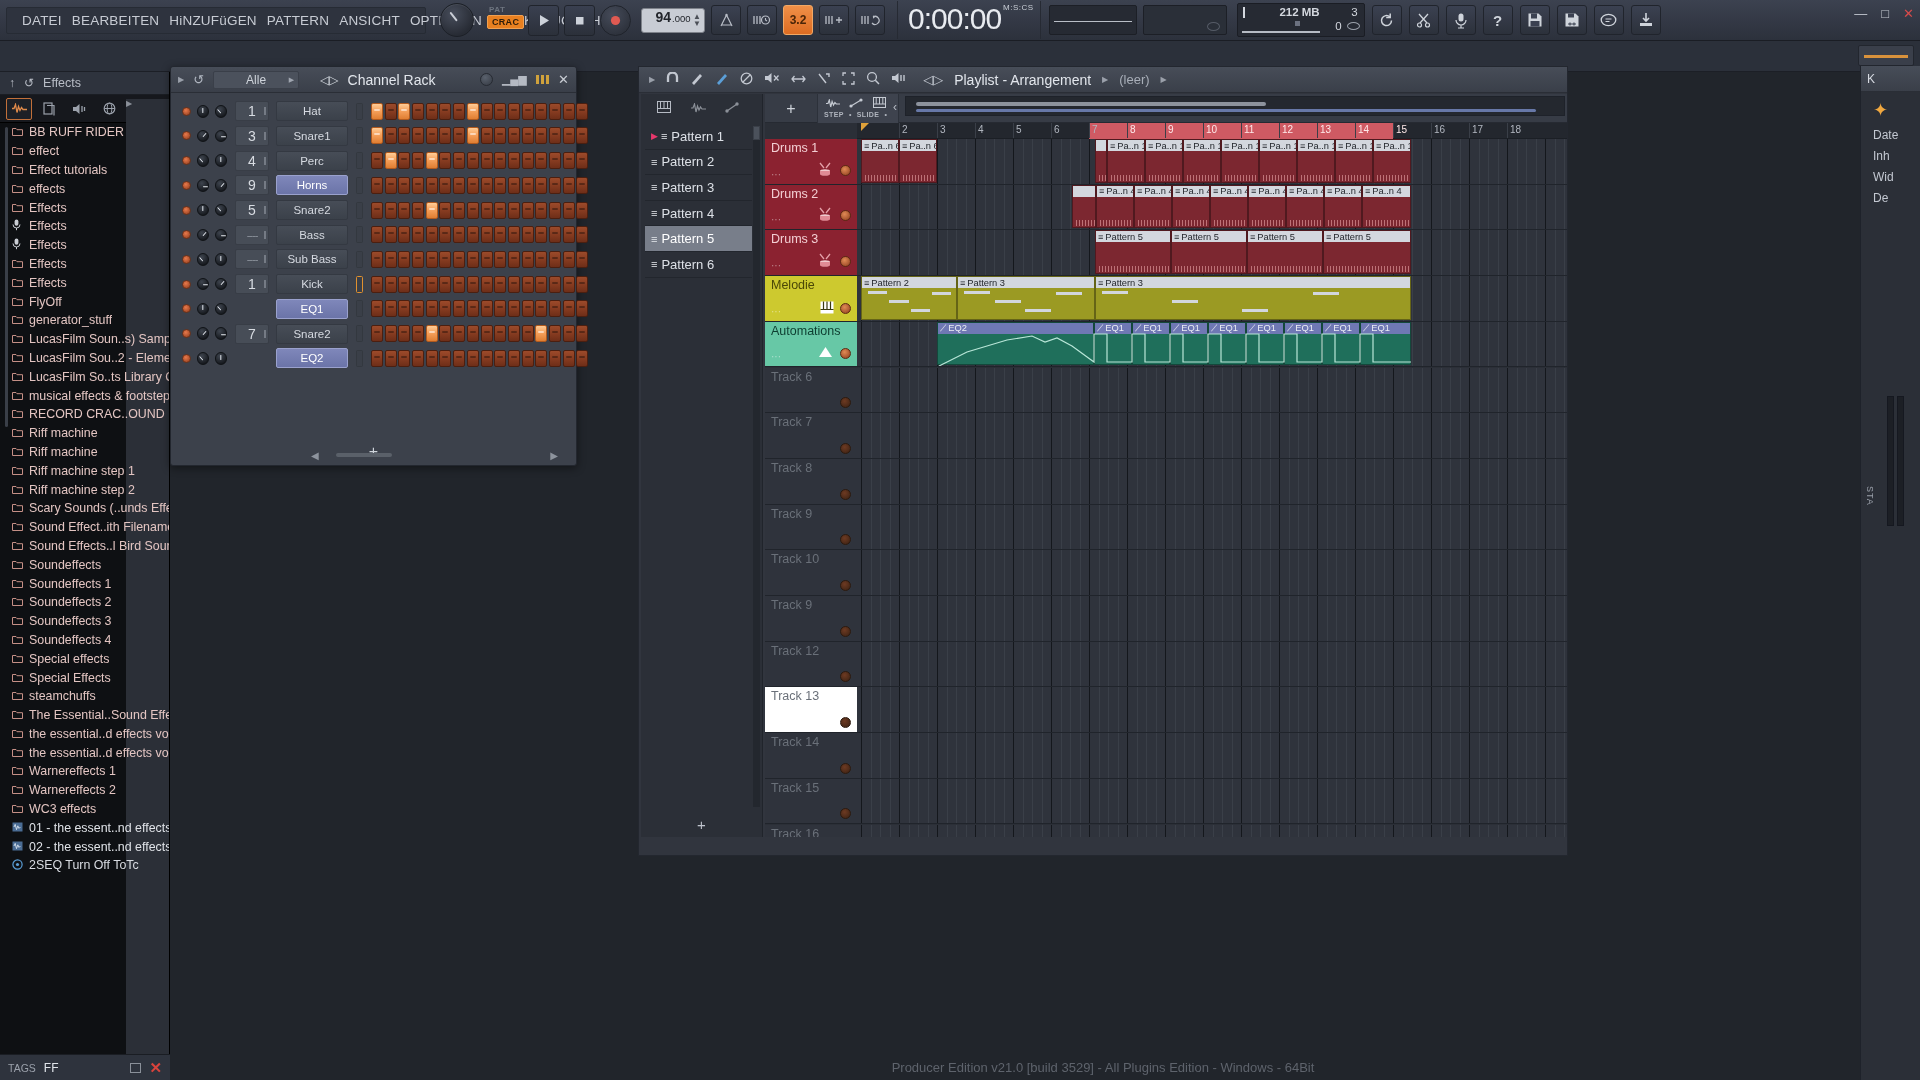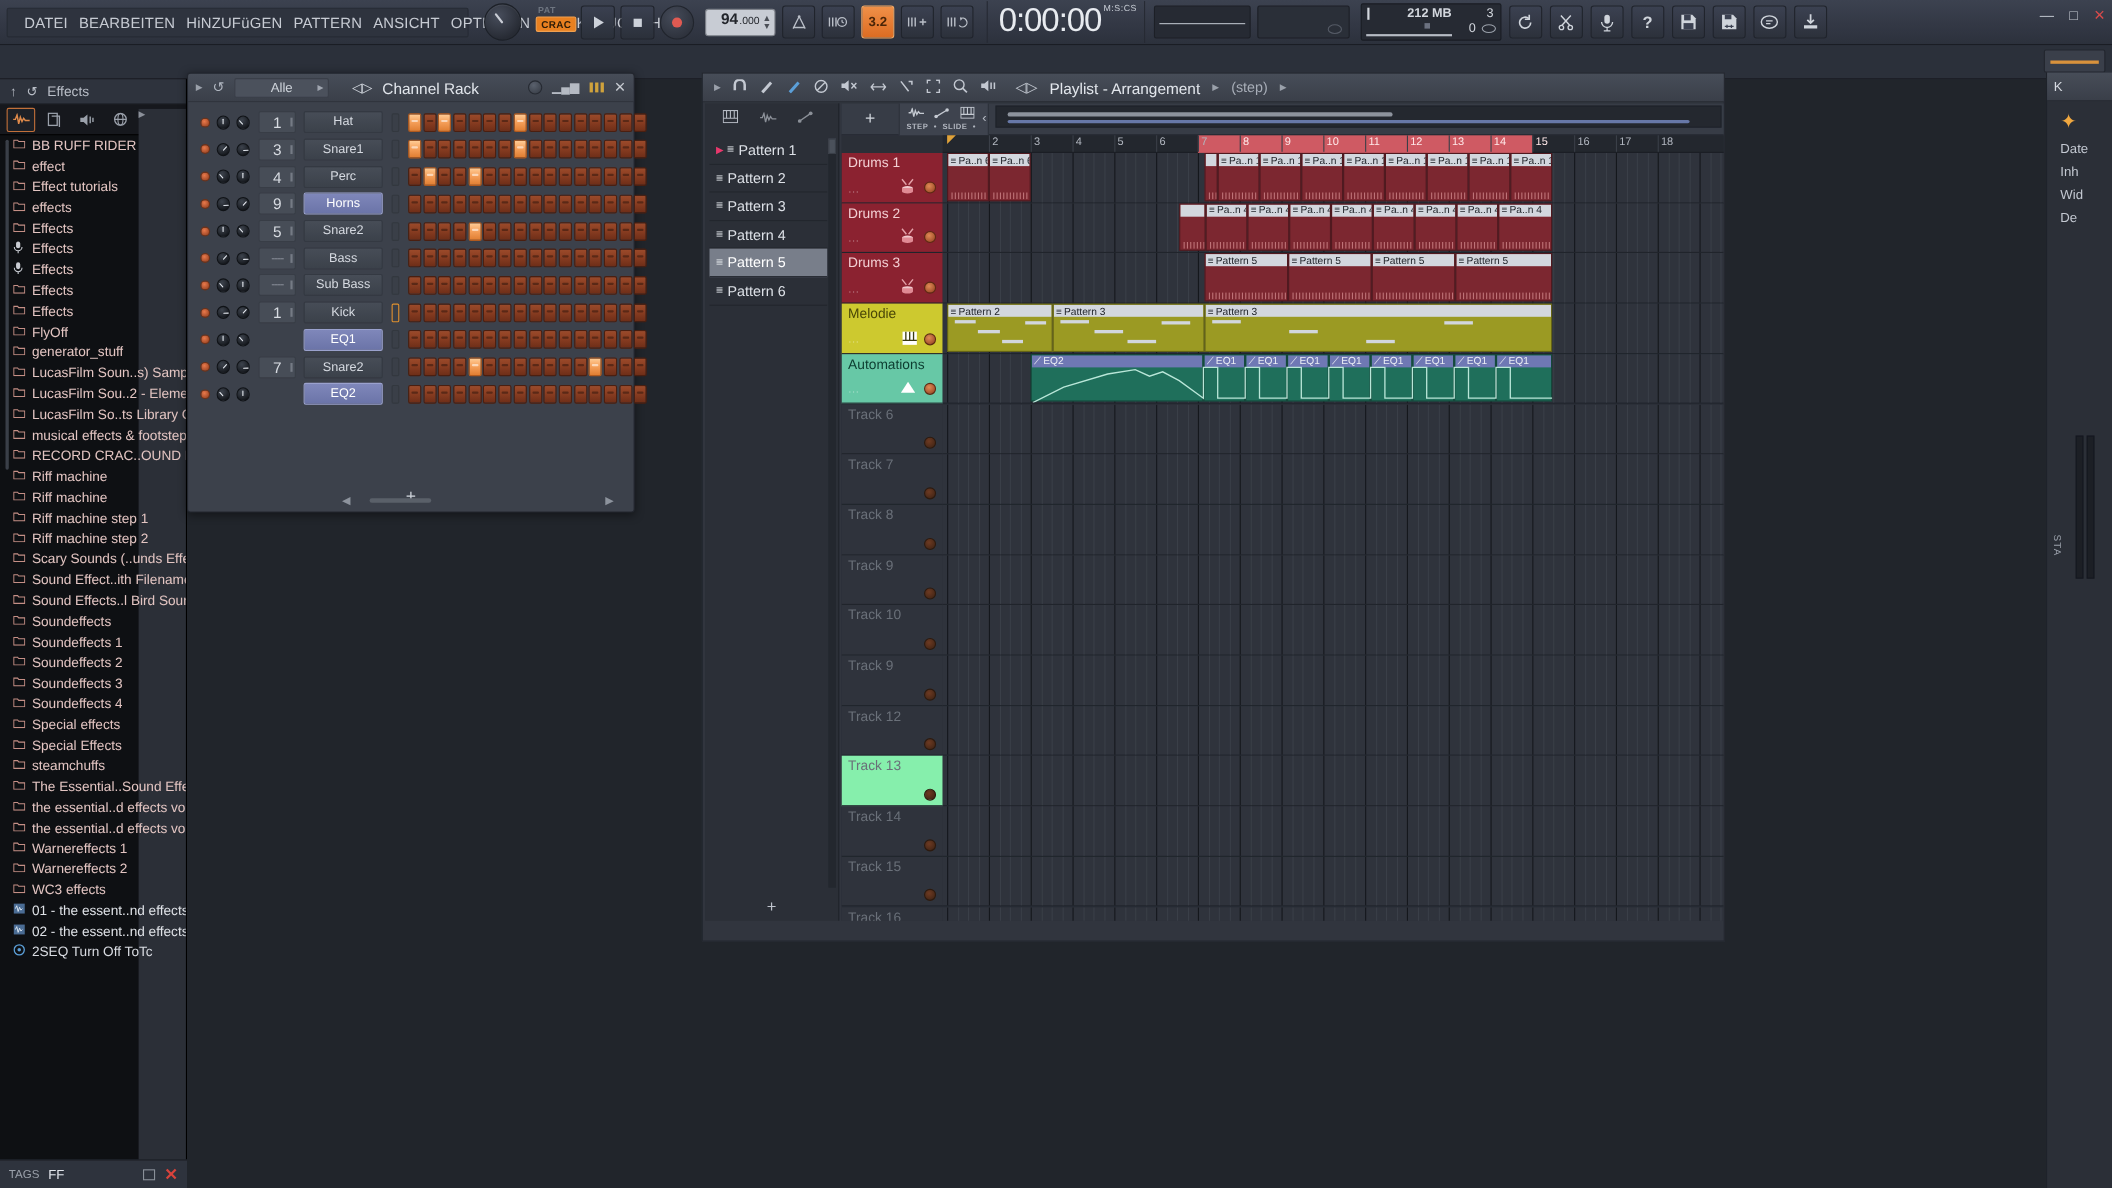--- a/index.html
+++ b/index.html
@@ -1283,21 +1283,21 @@
       </span>
       <span class="ic">
         <svg width="15" height="12" viewBox="0 0 15 12">
             <path d="M1 4 h3 l3.5 -3 v10 l-3.5 -3 h-3z" fill="#c3c8d1"></path>
             <path d="M10 3 v6 M13 3 v6" stroke="#c3c8d1" stroke-width="1.4"></path>
           </svg>
       </span>
       <span class="ic" style="margin-left:6px;">◁▷</span>
       <span class="nm">Playlist - Arrangement</span>
       <span class="tri">▶</span>
-      <span class="leer">(step)</span>
+      <span class="leer">(leer)</span>
       <span class="tri">▶</span>
     </div>
 
     <div class="pat-pane">
       <div class="pat-tools">
         <span>
           <svg width="14" height="12" viewBox="0 0 14 12">
               <rect x="0.5" y="0.5" width="13" height="11" stroke="#b6bbc4" stroke-width="1" fill="none"></rect>
               <path d="M3.5 0.5 v7 M7 0.5 v7 M10.5 0.5 v7 M0.5 7.5 h13" stroke="#b6bbc4" stroke-width="1"></path>
             </svg>
@@ -3025,21 +3025,21 @@
             <div class="gl" style="left: 631px;"></div>
             <div class="gl" style="left: 640.5px;"></div>
             <div class="glb" style="left: 650px;"></div>
             <div class="gl" style="left: 659.5px;"></div>
             <div class="gl" style="left: 669px;"></div>
             <div class="gl" style="left: 678.5px;"></div>
             <div class="glb" style="left: 688px;"></div>
             <div class="gl" style="left: 697.5px;"></div>
             <div class="gl" style="left: 707px;"></div>
           </div>
-          <div class="thead" style="top: 548.4px; height: 45.7px; background: #86efac; color: rgb(106, 112, 121);">
+          <div class="thead" style="top: 548.4px; height: 45.7px; background: #ffffff; color: rgb(106, 112, 121);">
             <span class="tn">Track 13</span>
             <span class="tfoot">
               <span class="trk-led dim"></span>
             </span>
           </div>
           <div class="tlane" id="lane-12" style="top: 548.4px; height: 45.7px;">
             <div class="glb" style="left: 4px;"></div>
             <div class="gl" style="left: 13.5px;"></div>
             <div class="gl" style="left: 23px;"></div>
             <div class="gl" style="left: 32.5px;"></div>
@@ -3358,20 +3358,21 @@
             <div class="gl" style="left: 669px;"></div>
             <div class="gl" style="left: 678.5px;"></div>
             <div class="glb" style="left: 688px;"></div>
             <div class="gl" style="left: 697.5px;"></div>
             <div class="gl" style="left: 707px;"></div>
           </div>
         </div>
     </div>
   </div>
 
+  <div class="statusbar">Producer Edition v21.0 [build 3529] - All Plugins Edition - Windows - 64Bit</div>
 
   <div class="rdock">
     <div class="rtitle">K</div>
     <div class="rrow">
       <span class="rstar">✦</span>
     </div>
     <div class="rrow">Date</div>
     <div class="rrow">Inh</div>
     <div class="rrow">Wid</div>
     <div class="rrow">De</div>

